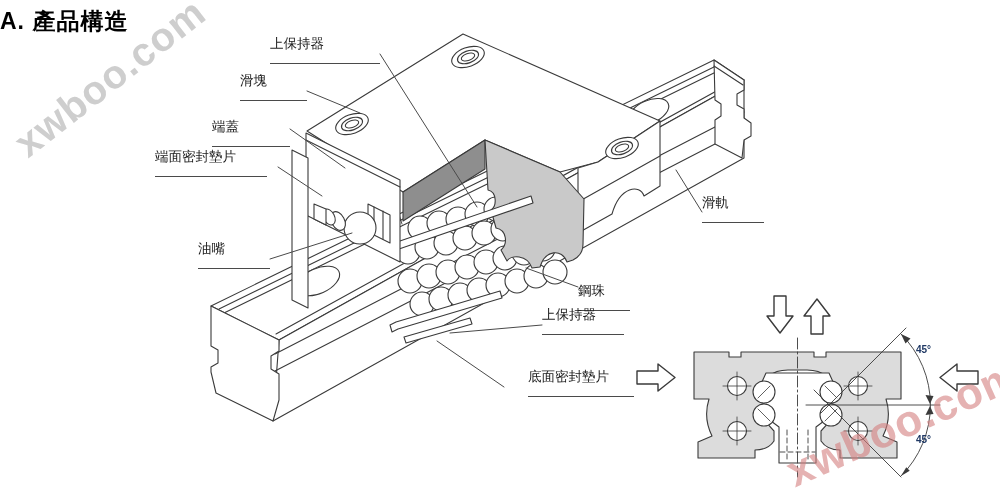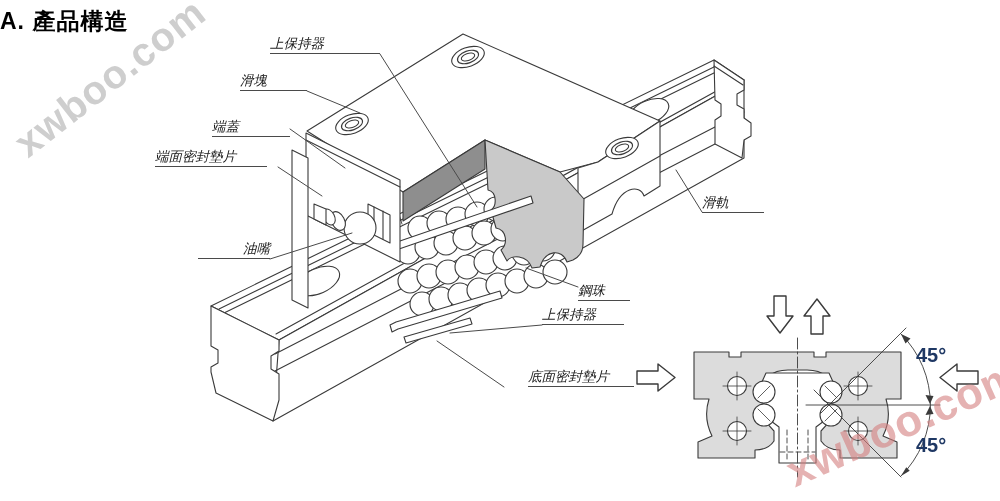--- a/index.html
+++ b/index.html
@@ -2,23 +2,23 @@
 <html><head>
 <meta charset="utf-8">
 <style>
   html,body{margin:0;padding:0;background:#ffffff;}
   #stage{position:relative;width:1000px;height:501px;background:#ffffff;overflow:hidden;
          font-family:"Liberation Sans","DejaVu Sans",sans-serif;}
   #lineart{position:absolute;left:0;top:0;}
   .title{position:absolute;left:0;top:6px;font-size:23px;font-weight:bold;color:#000000;
          letter-spacing:1px;white-space:nowrap;}
   .lbl{position:absolute;font-size:13.5px;font-weight:500;color:#1b1b1b;line-height:16px;
-       border-bottom:1.6px solid #4a4a4a;padding-bottom:1px;white-space:nowrap;font-style:italic;}
+       border-bottom:1.6px solid #4a4a4a;padding-bottom:11px;white-space:nowrap;}
   .lbl.al{text-align:left}.lbl.ac{}
-  .angle{position:absolute;font-size:20px;font-weight:bold;color:#1f3864;white-space:nowrap;}
+  .angle{position:absolute;font-size:10px;font-weight:bold;color:#1f3864;white-space:nowrap;}
   .wm{position:absolute;font-weight:bold;white-space:nowrap;text-align:center;pointer-events:none;}
   .wm-gray{left:-10px;top:55px;width:240px;font-size:40px;color:#c9c9c9;opacity:.9;
            transform:rotate(-38deg);letter-spacing:1px;}
   .wm-red{left:778px;top:398px;width:250px;font-size:44px;color:#d47f7f;opacity:.6;
           transform:rotate(-24deg);letter-spacing:1px;}
 </style>
 </head>
 <body>
 
 <div id="stage">
@@ -208,21 +208,21 @@
       </g>
     </g>
   </svg>
 
   <div class="title">A. 產品構造</div>
 
   <div class="lbl al" style="left:270px;top:36px;width:110px;">上保持器</div>
   <div class="lbl ac" style="left:240px;top:73px;width:67px;">滑塊</div>
   <div class="lbl ac" style="left:212px;top:119px;width:78px;">端蓋</div>
   <div class="lbl al" style="left:155px;top:149px;width:112px;">端面密封墊片</div>
-  <div class="lbl al" style="left:198px;top:241px;width:72px;text-align:right;">油嘴</div>
+  <div class="lbl al" style="left:198px;top:241px;width:72px;">油嘴</div>
   <div class="lbl ac" style="left:702px;top:195px;width:62px;">滑軌</div>
   <div class="lbl ac" style="left:578px;top:283px;width:52px;">鋼珠</div>
   <div class="lbl ac" style="left:542px;top:307px;width:82px;">上保持器</div>
   <div class="lbl ac" style="left:528px;top:369px;width:106px;">底面密封墊片</div>
 
   <div class="angle" style="left:916px;top:344px;">45°</div>
   <div class="angle" style="left:916px;top:434px;">45°</div>
 
   <div class="wm wm-gray">xwboo.com</div>
   <div class="wm wm-red">xwboo.com</div>

